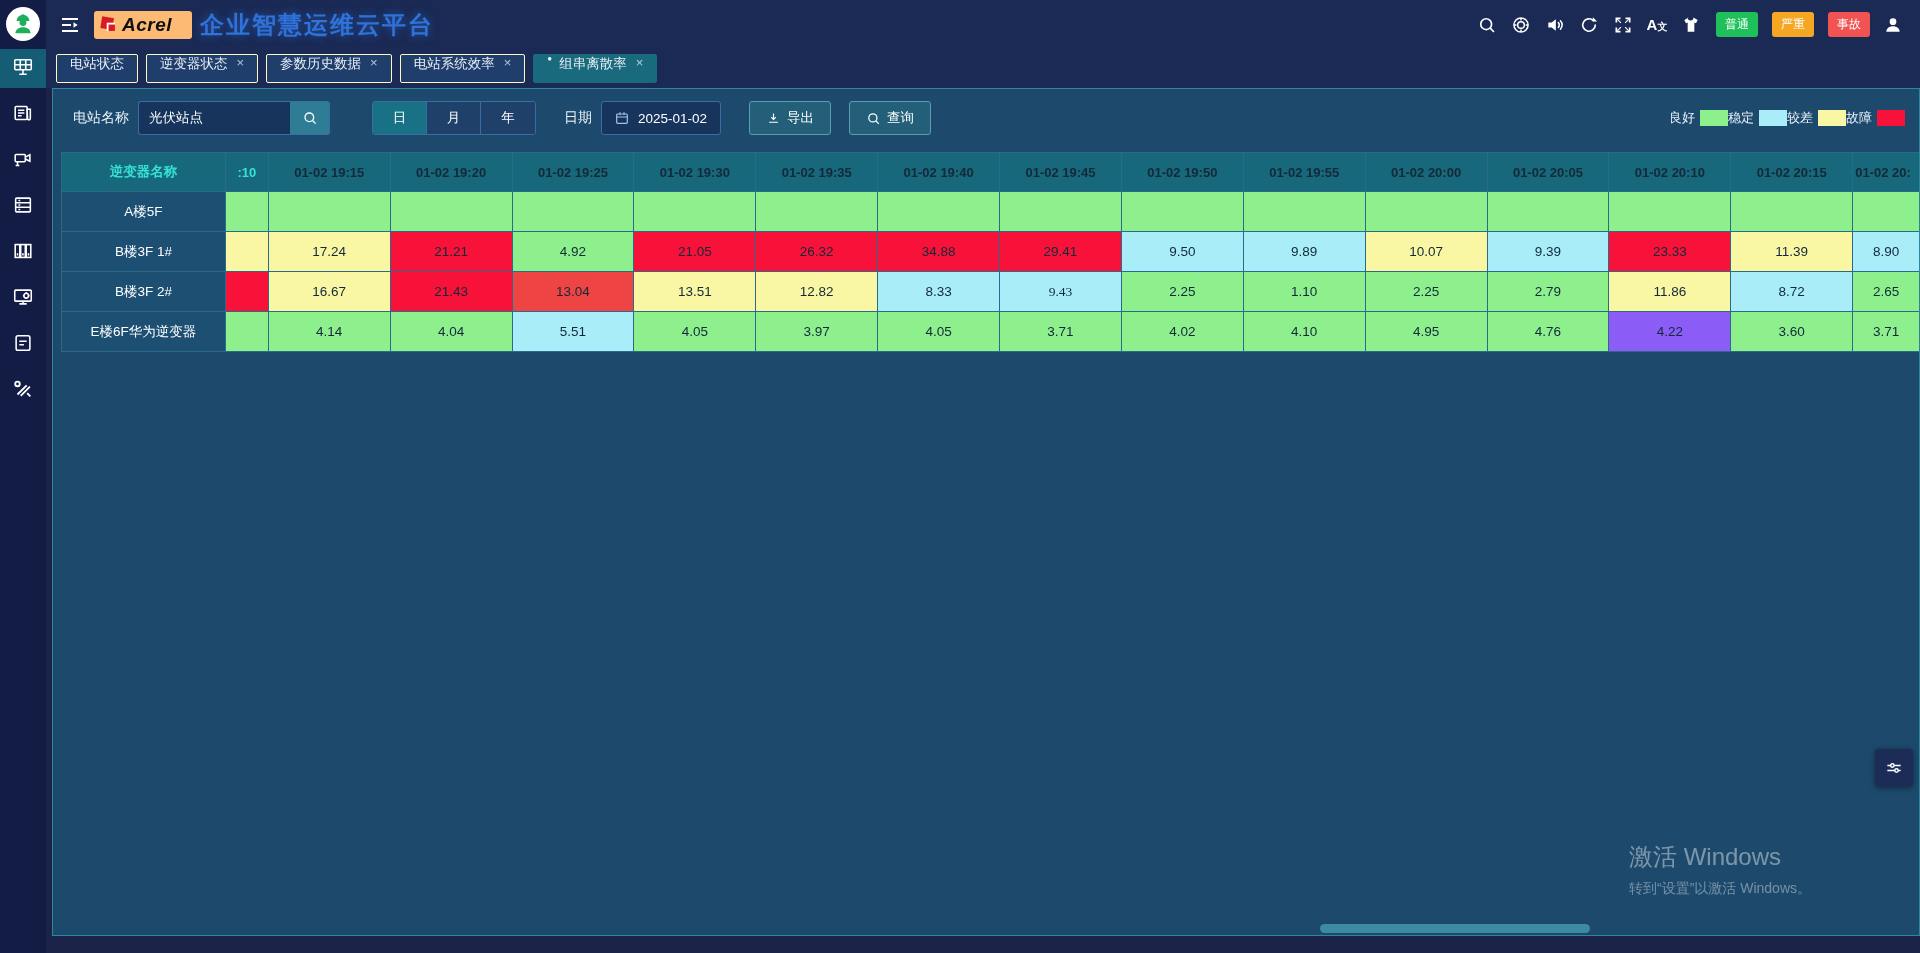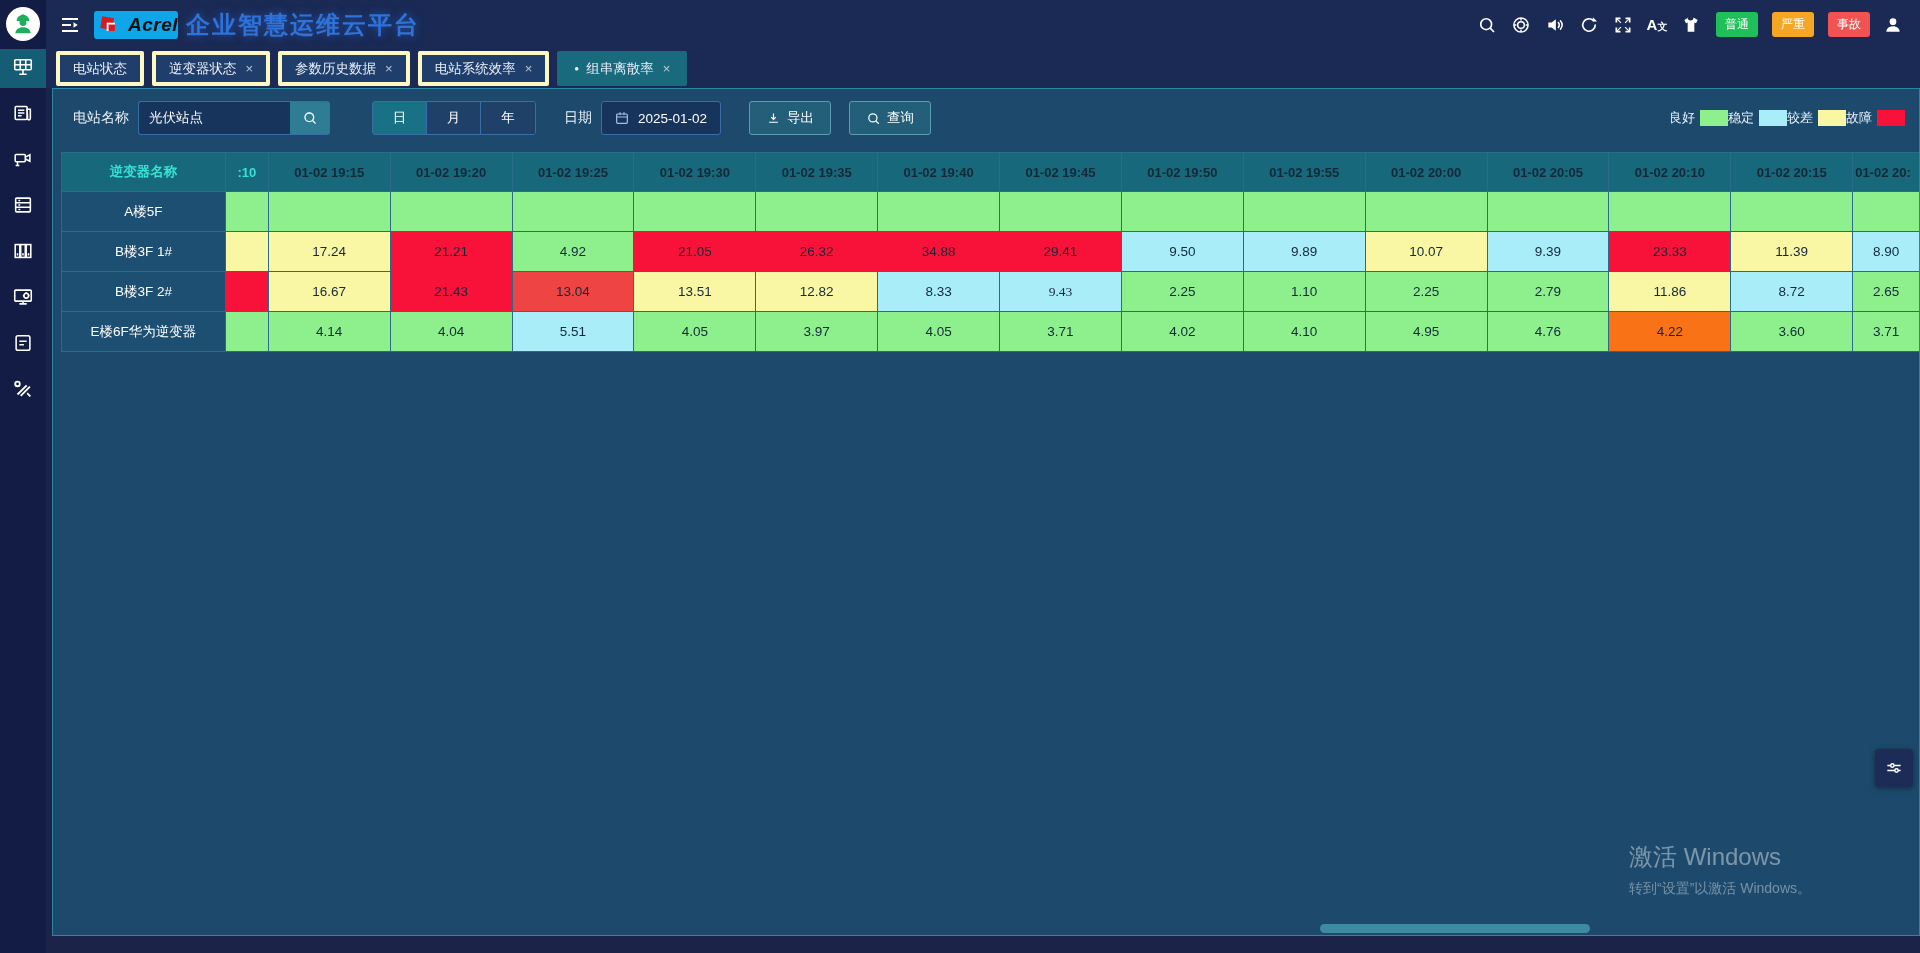--- a/index.html
+++ b/index.html
@@ -11,33 +11,33 @@
   .avatar{width:34px;height:34px;border-radius:50%;background:#fff;margin:7px 0 8px;display:flex;align-items:center;justify-content:center;cursor:pointer}
   .avatar svg{width:26px;height:26px}
   .sb-item{width:46px;height:39px;display:flex;align-items:center;justify-content:center;cursor:pointer;margin-bottom:7px}
   .sb-item.active{background:#155d74}
   .sb-item svg{width:22px;height:22px}
   
   .main{flex:1;display:flex;flex-direction:column;min-width:0}
   .topbar{height:49px;background:#1a2a55;display:flex;align-items:center;padding:0 16px 0 12px;flex-shrink:0}
   .hamburger{width:24px;height:24px;cursor:pointer;margin-right:12px}
   .hamburger svg{width:24px;height:24px}
-  .logo-box{background:#0ea5e9;border-radius:3px;height:28px;display:flex;align-items:center;padding:0 0 0 4px;gap:8px}
+  .logo-box{background:#fdba74;border-radius:3px;height:28px;display:flex;align-items:center;padding:0 20px 0 4px;gap:2px}
   .logo-box svg{width:22px;height:22px}
   .logo-text{font-style:italic;font-weight:bold;font-size:19px;color:#101010;letter-spacing:.5px}
   .app-title{color:#2f72d9;font-size:24px;font-weight:bold;letter-spacing:2px;margin-left:8px;text-shadow:0 0 8px rgba(47,114,217,.55)}
   .spacer{flex:1}
   .h-ic{width:22px;height:22px;margin-left:12px;cursor:pointer;display:flex;align-items:center;justify-content:center}
   .h-ic svg{width:20px;height:20px}
   .a-wen{color:#fff;font-weight:bold;font-size:15px;line-height:1}
   .a-wen small{font-size:10px}
   .badge{margin-left:14px;color:#fff;font-size:12px;padding:4px 9px;border-radius:3px;cursor:pointer;white-space:nowrap}
   
   .tabbar{height:39px;background:#1a2a55;display:flex;align-items:center;gap:8px;padding-left:10px;flex-shrink:0}
-  .tab{background:#1f3e6b;border:4px solid #fef9c3;color:#e9eff8;height:35px;display:flex;align-items:center;padding:0 13px;font-size:13.5px;border-radius:2px;gap:7px;cursor:pointer;white-space:nowrap}
+  .tab{background:#1f3e6b;border:1px solid #fef9c3;color:#e9eff8;height:29px;display:flex;padding:0 13px;font-size:13.5px;border-radius:2px;gap:7px;cursor:pointer;white-space:nowrap}
   .tab.active{background:#1a6a7d;border-color:#1a6a7d}
   .tab-dot{font-size:8px;line-height:1}
   .tab-x{font-size:13px;opacity:.75;margin-left:2px}
   
   .panel{flex:1;margin:0 0 17px 6px;background:#1d4a6c;border:1px solid #2b86a0;position:relative;min-height:0;overflow:hidden}
   .filterbar{margin:12px 14px 0 20px;display:flex;align-items:center}
   .f-label{color:#e8f1fa;font-size:14px;margin-right:9px;white-space:nowrap}
   .input-group{display:flex;height:34px;margin-right:42px}
   .f-input{width:152px;background:#16345c;border:1px solid #3a6ca6;border-right:none;border-radius:3px 0 0 3px;color:#fff;padding:0 10px;font-size:13.5px;outline:none;font-family:inherit}
   .f-search-btn{width:40px;background:#2e7d95;border:1px solid #3a6ca6;border-left:none;border-radius:0 3px 3px 0;display:flex;align-items:center;justify-content:center;cursor:pointer}
@@ -376,21 +376,21 @@
             <div class="t-cell t-data" style="background: rgb(141, 240, 141);">4.04</div>
             <div class="t-cell t-data" style="background: rgb(168, 237, 248);">5.51</div>
             <div class="t-cell t-data" style="background: rgb(141, 240, 141);">4.05</div>
             <div class="t-cell t-data" style="background: rgb(141, 240, 141);">3.97</div>
             <div class="t-cell t-data" style="background: rgb(141, 240, 141);">4.05</div>
             <div class="t-cell t-data" style="background: rgb(141, 240, 141);">3.71</div>
             <div class="t-cell t-data" style="background: rgb(141, 240, 141);">4.02</div>
             <div class="t-cell t-data" style="background: rgb(141, 240, 141);">4.10</div>
             <div class="t-cell t-data" style="background: rgb(141, 240, 141);">4.95</div>
             <div class="t-cell t-data" style="background: rgb(141, 240, 141);">4.76</div>
-            <div class="t-cell t-data" style="background: #f97316;">4.22</div>
+            <div class="t-cell t-data" style="background: #8b5cf6;">4.22</div>
             <div class="t-cell t-data" style="background: rgb(141, 240, 141);">3.60</div>
             <div class="t-cell t-last" style="background: rgb(141, 240, 141);">3.71</div>
           </div>
         </div>
 
       <div class="scroll-thumb"></div>
       <div class="settings-fab">
         <svg viewBox="0 0 24 24" stroke="#fff" fill="none" stroke-width="1.8">
             <path d="M4 9h16M4 15h16"></path>
             <circle cx="10" cy="9" r="2" fill="#1c2c57"></circle>

